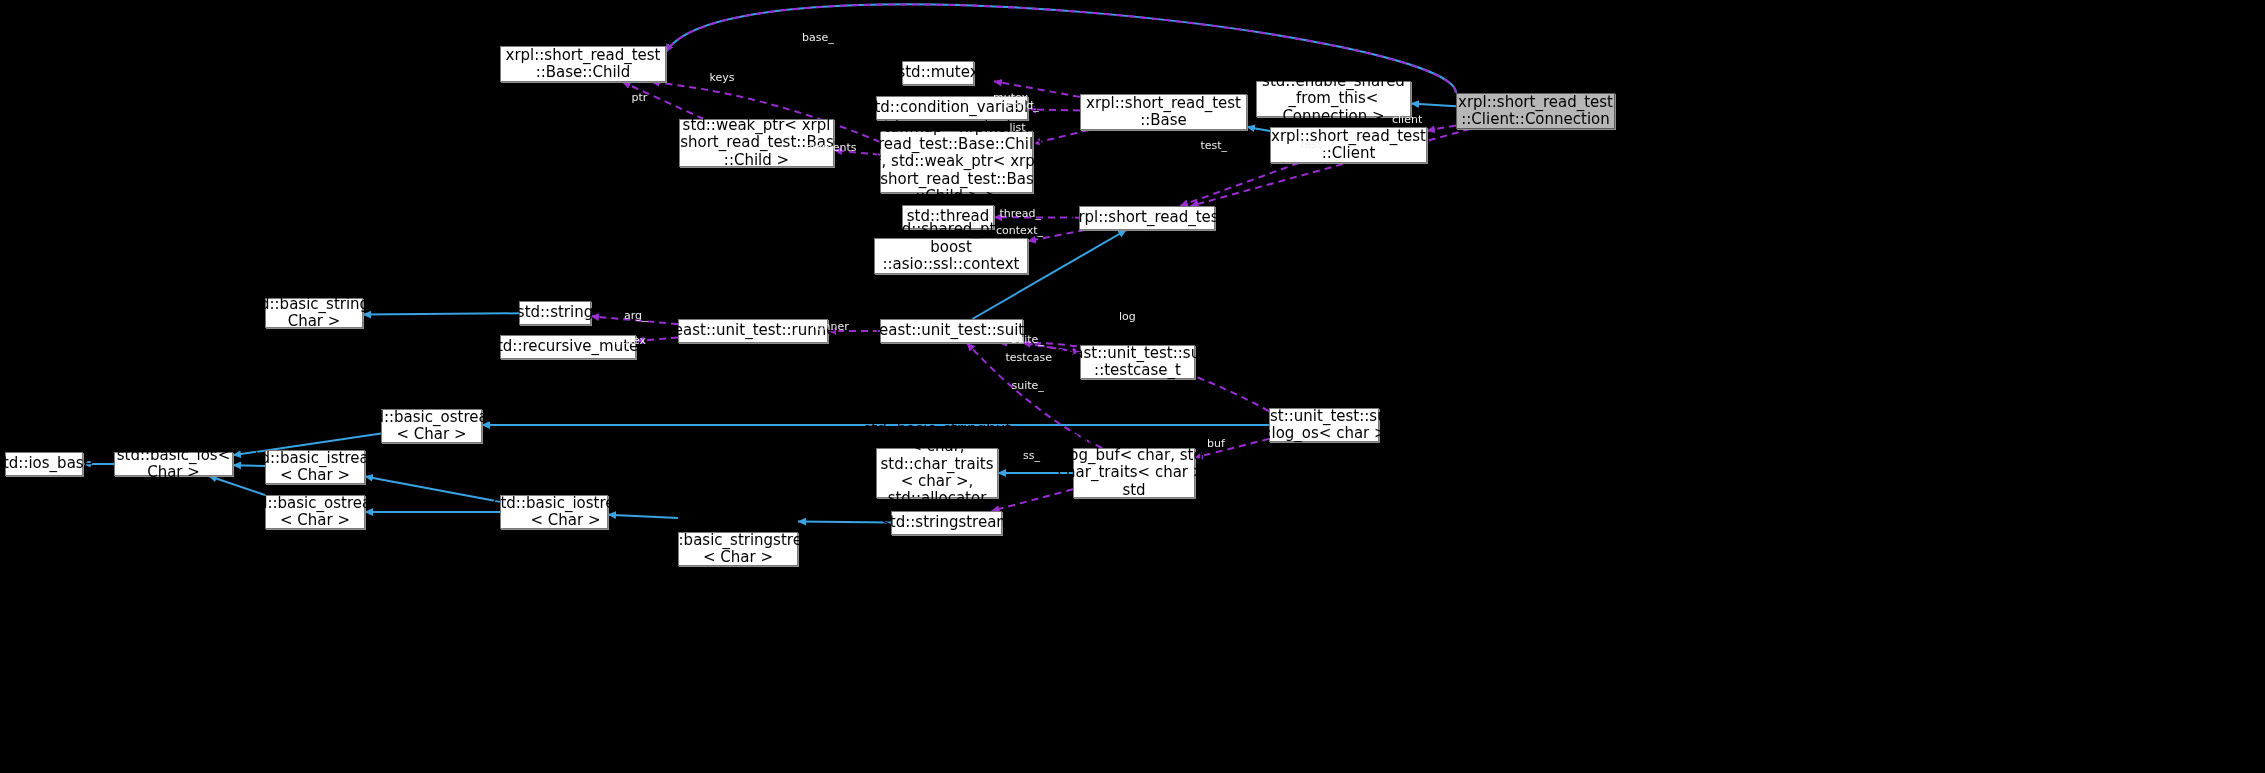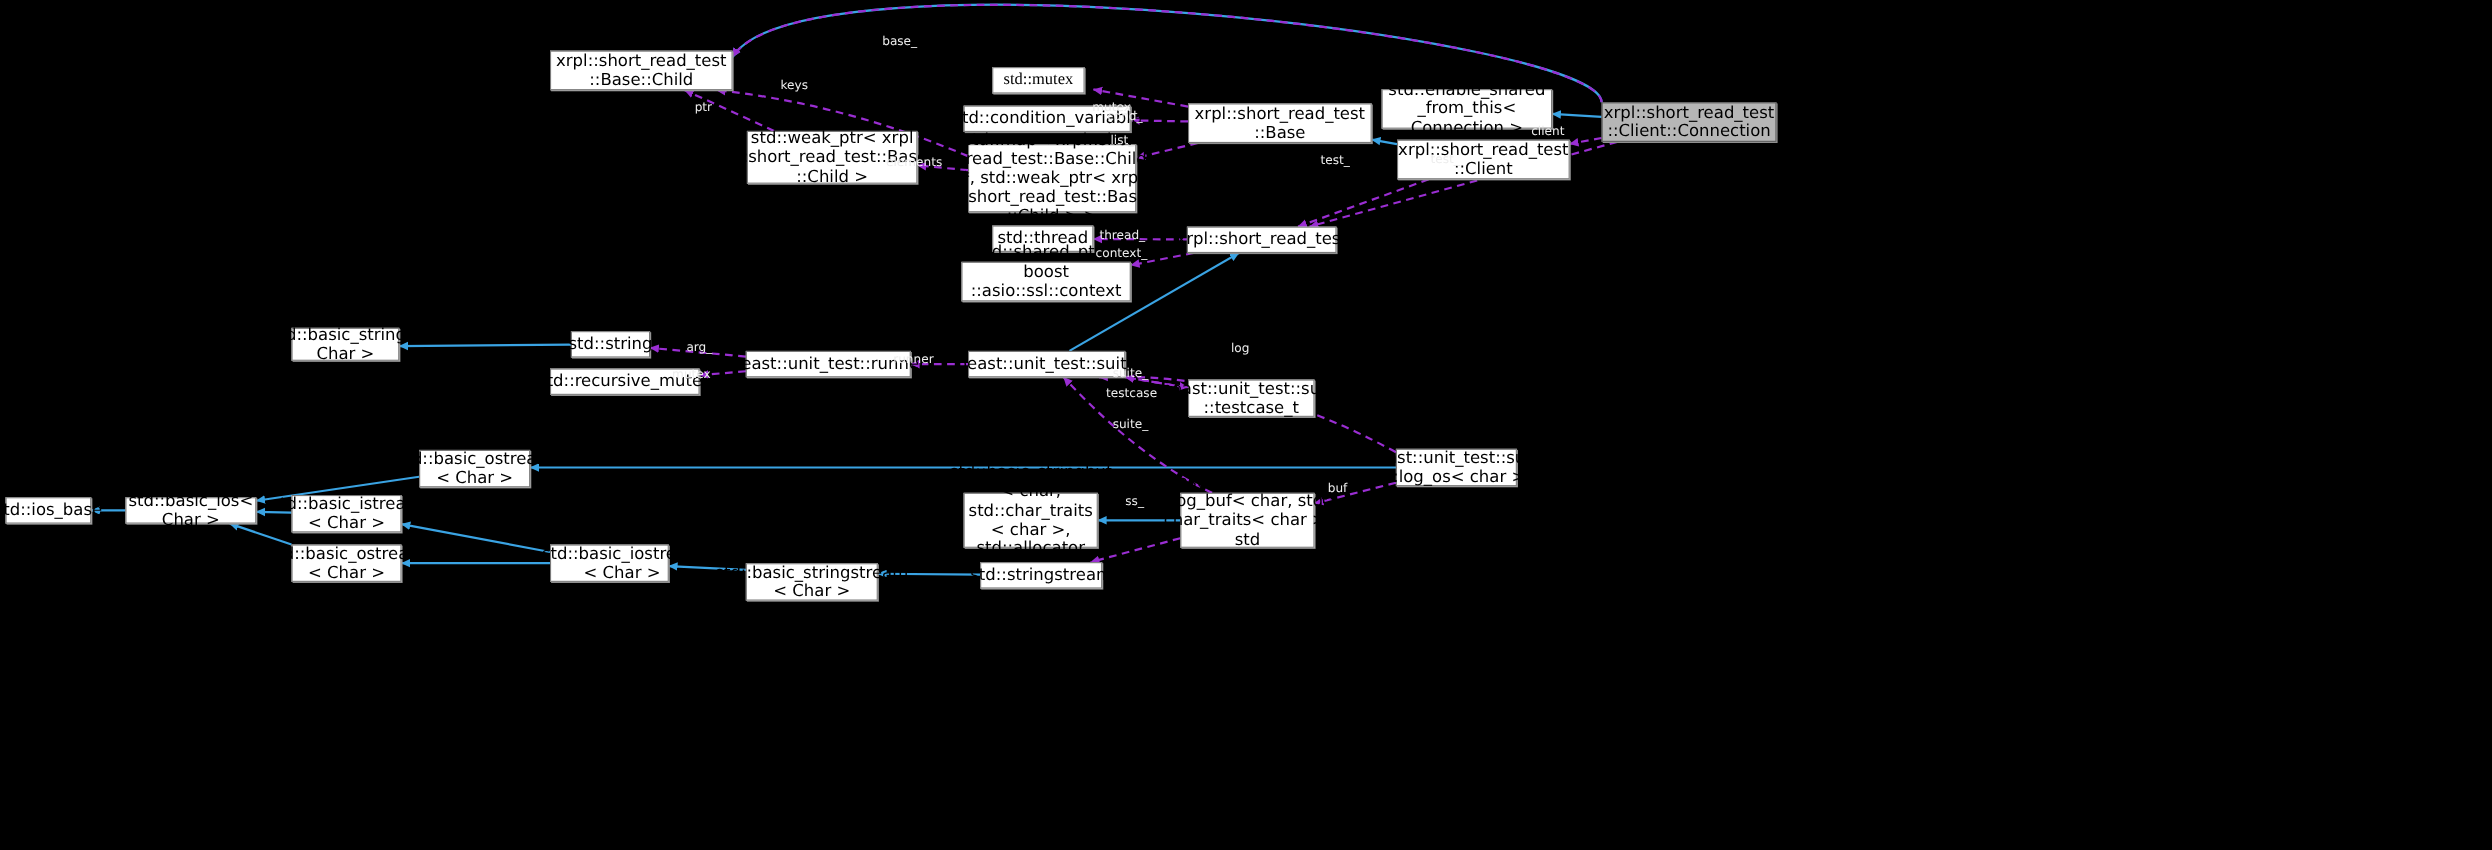--- a/index.html
+++ b/index.html
@@ -69,21 +69,21 @@
         <path d="M1269,438.89473684210526 Q1232,448.2421052631579 1195,457.58947368421053" fill="none" stroke="#9a2ed2" stroke-width="2" stroke-dasharray="7,5" marker-end="url(#ah-purple)"></path>
       </g>
   </svg>
 
   <div id="nodes-layer">
       <div class="node" style="left: 500px; top: 46px; width: 166px; height: 36px;">xrpl::short_read_test
 ::Base::Child</div>
       <div class="node" style="left: 679px; top: 119px; width: 155px; height: 48px;">std::weak_ptr&lt; xrpl
 ::short_read_test::Base
 ::Child &gt;</div>
-      <div class="node" style="left: 902px; top: 61px; width: 84px; height: 24px; font-family: Liberation Serif, serif;">std::mutex</div>
+      <div class="node" style="left: 902px; top: 61px; width: 72px; height: 24px;">std::mutex</div>
       <div class="node" style="left: 876px; top: 96px; width: 152px; height: 24px;">std::condition_variable</div>
       <div class="node" style="left: 880px; top: 131px; width: 153px; height: 62px;">std::map&lt; xrpl::short
 _read_test::Base::Child
 *, std::weak_ptr&lt; xrpl
 ::short_read_test::Base
 ::Child &gt; &gt;</div>
       <div class="node" style="left: 902px; top: 205px; width: 92px; height: 24px;">std::thread</div>
       <div class="node" style="left: 874px; top: 238px; width: 154px; height: 36px;">std::shared_ptr&lt; boost
 ::asio::ssl::context &gt;</div>
       <div class="node" style="left: 1080px; top: 94px; width: 167px; height: 36px;">xrpl::short_read_test
@@ -116,21 +116,21 @@
 &lt; char &gt;, std::allocator
 &lt; char &gt; &gt;</div>
       <div class="node" style="left: 1073px; top: 448px; width: 122px; height: 50px;">beast::unit_test::suite
 ::log_buf&lt; char, std::
 char_traits&lt; char &gt;, std
 ::allocator&lt; char &gt; &gt;</div>
       <div class="node" style="left: 265px; top: 495px; width: 100px; height: 34px;">std::basic_ostream
 &lt; Char &gt;</div>
       <div class="node" style="left: 500px; top: 495px; width: 108px; height: 34px; padding-left: 28px;">std::basic_iostream
 &lt; Char &gt;</div>
-      <div class="node" style="left: 678px; top: 512px; width: 120px; height: 34px;">std::basic_stringstream
+      <div class="node" style="left: 678px; top: 532px; width: 120px; height: 34px;">std::basic_stringstream
 &lt; Char &gt;</div>
       <div class="node" style="left: 891px; top: 511px; width: 111px; height: 24px;">std::stringstream</div>
     </div>
   <div id="labels-layer">
       <div class="elabel" style="left: 802px; top: 32px;">base_</div>
       <div class="elabel" style="left: 709.5px; top: 72px;">keys</div>
       <div class="elabel" style="left: 631.5px; top: 92px;">ptr</div>
       <div class="elabel" style="left: 993px; top: 92px;">mutex_</div>
       <div class="elabel" style="left: 1006.5px; top: 100px;">cond_</div>
       <div class="elabel" style="left: 1009.5px; top: 122px;">list_</div>

